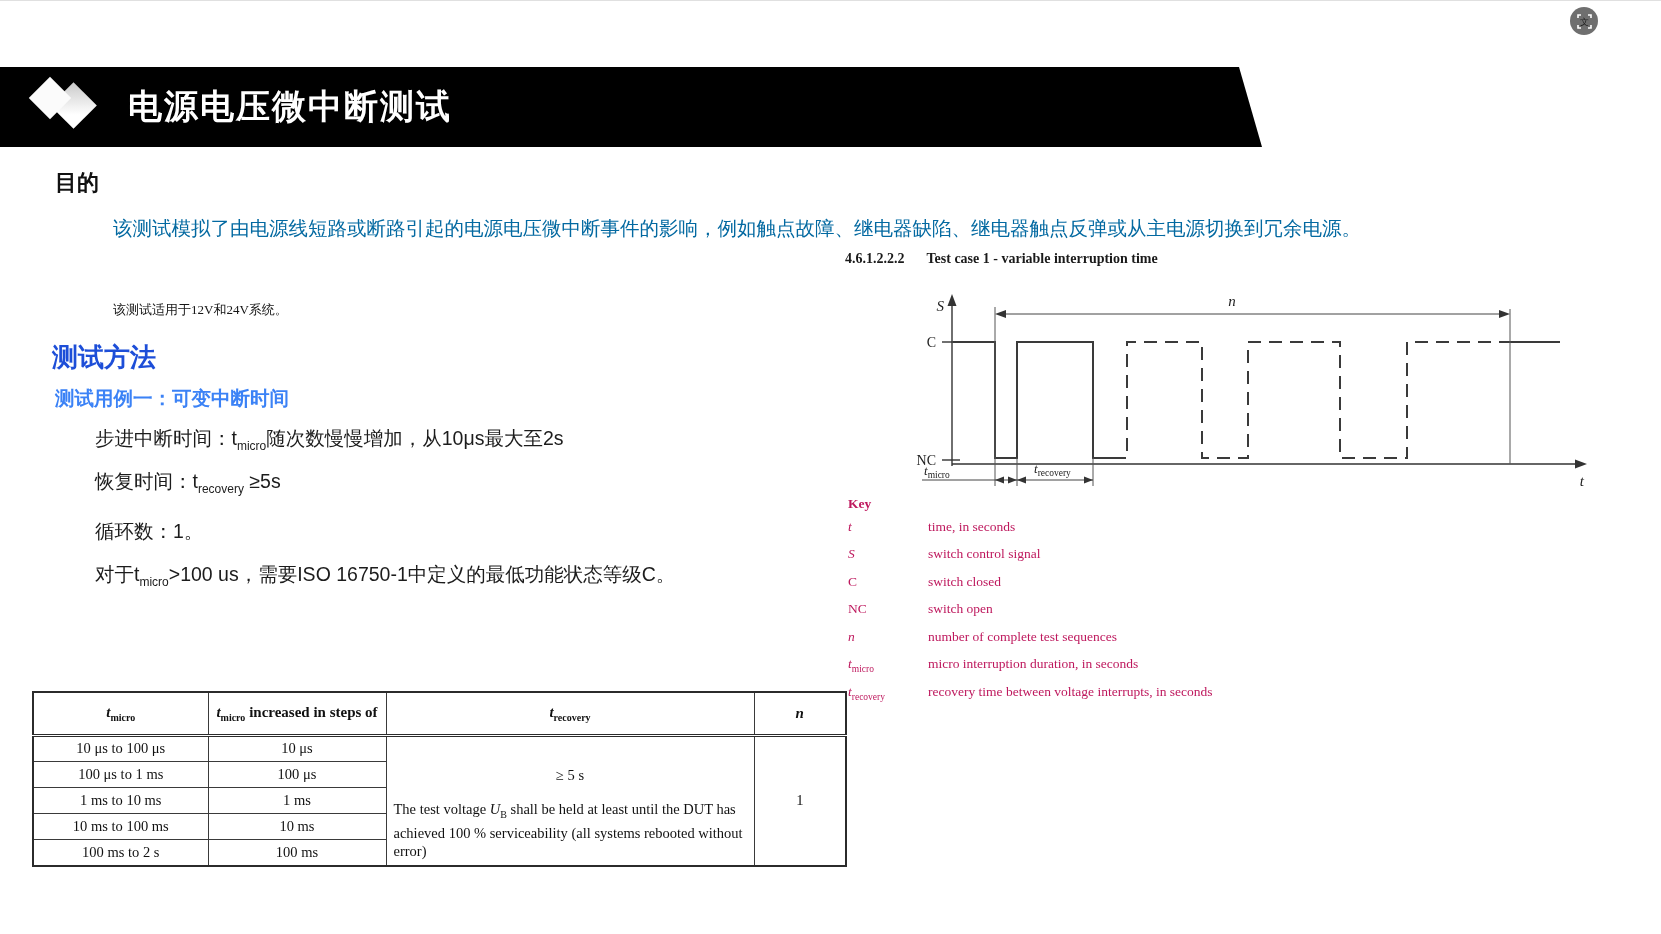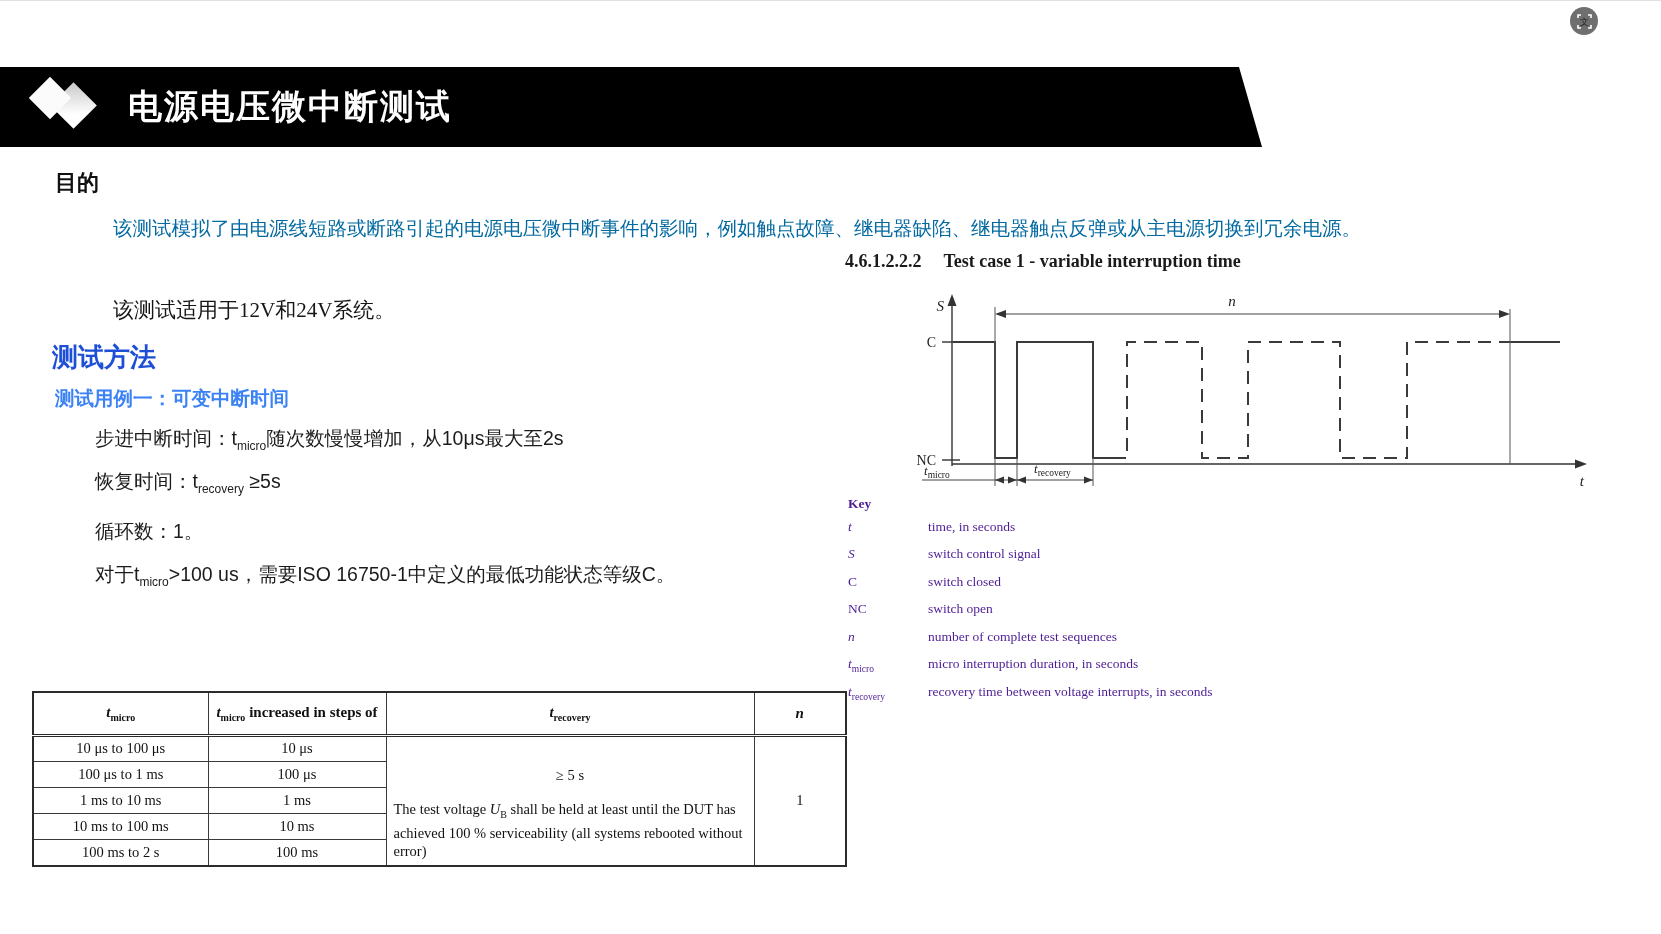--- a/index.html
+++ b/index.html
@@ -31,37 +31,37 @@
   .diamond { position:absolute; display:block; }
   .d2 { left:57px; top:22px; width:33px; height:33px;
         background:linear-gradient(135deg,#c9c9c9,#ffffff 70%); transform:rotate(45deg); z-index:1; }
   .d1 { left:35px; top:16px; width:30px; height:30px;
         background:#fbfbfb; transform:rotate(45deg); z-index:2; }
 
   
   .h-purpose { position:absolute; left:55px; top:167px; font-size:22px; font-weight:bold; color:#111; }
   .para1 { position:absolute; left:55px; top:208px; width:1345px; font-size:19.5px;
            line-height:40px; text-indent:58px; color:#0369a1; }
-  .para2 { position:absolute; left:55px; top:295px; font-size:21px; line-height:28px;
+  .para2 { position:absolute; left:55px; top:295px; font-size:13px; line-height:28px;
            text-indent:58px; color:#161616; }
   .h-method { position:absolute; left:52px; top:339px; font-size:26px; font-weight:bold; color:#1d4ed8; }
   .case-title { position:absolute; left:55px; top:384px; font-size:19.5px; font-weight:bold; color:#3b82f6;
                 font-family:"Liberation Sans", sans-serif; }
   .mlines { position:absolute; left:95px; top:424px; width:740px;
             font-family:"Liberation Sans", sans-serif; font-size:19.5px; color:#1c1c1c; }
   .mline { line-height:26px; margin-bottom:9px; }
   .mline.g1 { margin-bottom:16px; }
   .mline sub { font-size:12px; }
 
   
   .figure { position:absolute; left:845px; top:250px; width:760px; height:425px; }
-  .fig-title { font-size:18px; font-weight:bold; color:#1a1a1a; }
+  .fig-title { font-size:14px; font-weight:bold; color:#1a1a1a; }
   .fig-title .clause { margin-right:22px; }
   .waveform { position:absolute; left:31px; top:28px; }
-  .key { position:absolute; left:3px; top:245px; font-size:13.5px; color:#4c1d95; }
+  .key { position:absolute; left:3px; top:245px; font-size:13.5px; color:#be185d; }
   .key-head { font-weight:bold; margin-bottom:4px; }
   .key-row { display:flex; line-height:21.8px; }
   .key-sym { width:80px; flex:0 0 80px; }
   .key-sym .it { font-style:italic; }
   .key-sym sub { font-size:9.5px; }
 
   
   .spec-table { position:absolute; left:32px; top:690px; border-collapse:collapse;
                 font-family:"Liberation Serif", serif; color:#111; }
   .spec-table th, .spec-table td { border:1px solid #3a3a3a; }

